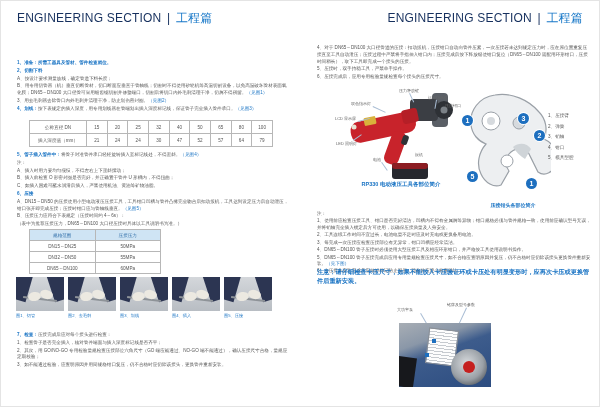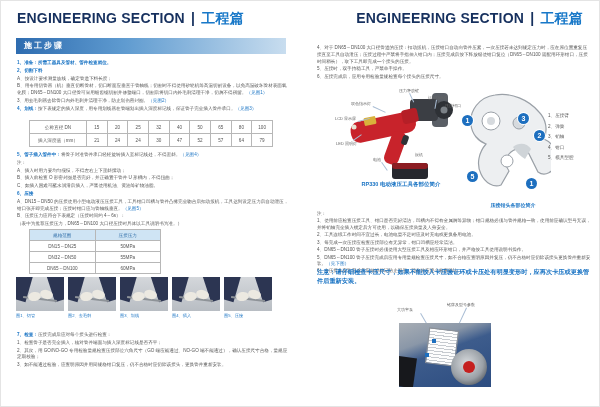--- a/index.html
+++ b/index.html
@@ -1,18 +1,18 @@
 <!DOCTYPE html>
 <html><head>
 <meta charset="utf-8">
 <style>
   html,body{margin:0;padding:0;width:600px;height:407px;overflow:hidden;background:#fff;
     font-family:"Liberation Sans","DejaVu Sans",sans-serif;}
   .sheet{position:relative;width:600px;height:407px;background:#fff;border:1px solid #e4e4e4;box-sizing:border-box;}
-  .hdr{position:absolute;top:9px;font-size:14px;font-weight:bold;color:#16305e;letter-spacing:.2px;white-space:nowrap;}
+  .hdr{position:absolute;top:9px;font-size:12px;font-weight:normal;color:#16305e;letter-spacing:.2px;white-space:nowrap;}
   .hdr .zh{color:#1878c8;}
   .hdr .sep{color:#16305e;margin:0 2px;}
   .banner{position:absolute;left:15px;top:37px;width:270px;height:16px;box-sizing:border-box;
     background:linear-gradient(90deg,#2e6cb0 0%,#5f9bd0 40%,#c8ddef 100%);
     color:#fff;font-size:8px;font-weight:bold;line-height:16px;padding-left:8px;letter-spacing:2px;}
   .tb{position:absolute;font-size:4.6px;line-height:1.48;color:#555;}
   .tb .ln{margin-bottom:1px;}
   .tb .h{color:#1a74c4;font-weight:bold;}
   .tb .b{color:#1a74c4;}
   table{border-collapse:collapse;table-layout:fixed;}
@@ -63,21 +63,20 @@
 <body>
 
 <div class="sheet">
 
   <div class="hdr" style="left:16px;">
     <span>ENGINEERING SECTION</span>
     <span class="sep">|</span>
     <span class="zh">工程篇</span>
   </div>
 
-  <div class="banner">施工步骤</div>
 
   <div class="tb" style="left:16px;top:59px;width:270px;">
     <div class="ln"><span class="h">1、准备：所需工器具及管材、管件检查就位。</span><span></span><span class="b"></span></div>
     <div class="ln"><span class="h">2、切割下料</span><span></span><span class="b"></span></div>
     <div class="ln"><span class="h"></span><span>A、按设计要求测量放线，确定管道下料长度；</span><span class="b"></span></div>
     <div class="ln"><span class="h"></span><span>B、用专用切管器（机）垂直切断管材，切口断面应垂直于管轴线；切割时不得使用砂轮机等高温切割设备，以免高温破坏管材表面氧化膜；DN65～DN100 大口径管可采用细齿锯切割并修整端口，切割后将切口内外毛刺清理干净，切屑不得残留。</span><span class="b">（见图1）</span></div>
     <div class="ln"><span class="h"></span><span>3、用去毛刺器去除管口内外毛刺并清理干净，防止划伤密封圈。</span><span class="b">（见图2）</span></div>
     <div class="ln"><span class="h">4、划线：</span><span>按下表规定的插入深度，用专用划线器在管端划出插入深度标记线，保证管子完全插入管件承口。</span><span class="b">（见图3）</span></div>
   </div>
 

